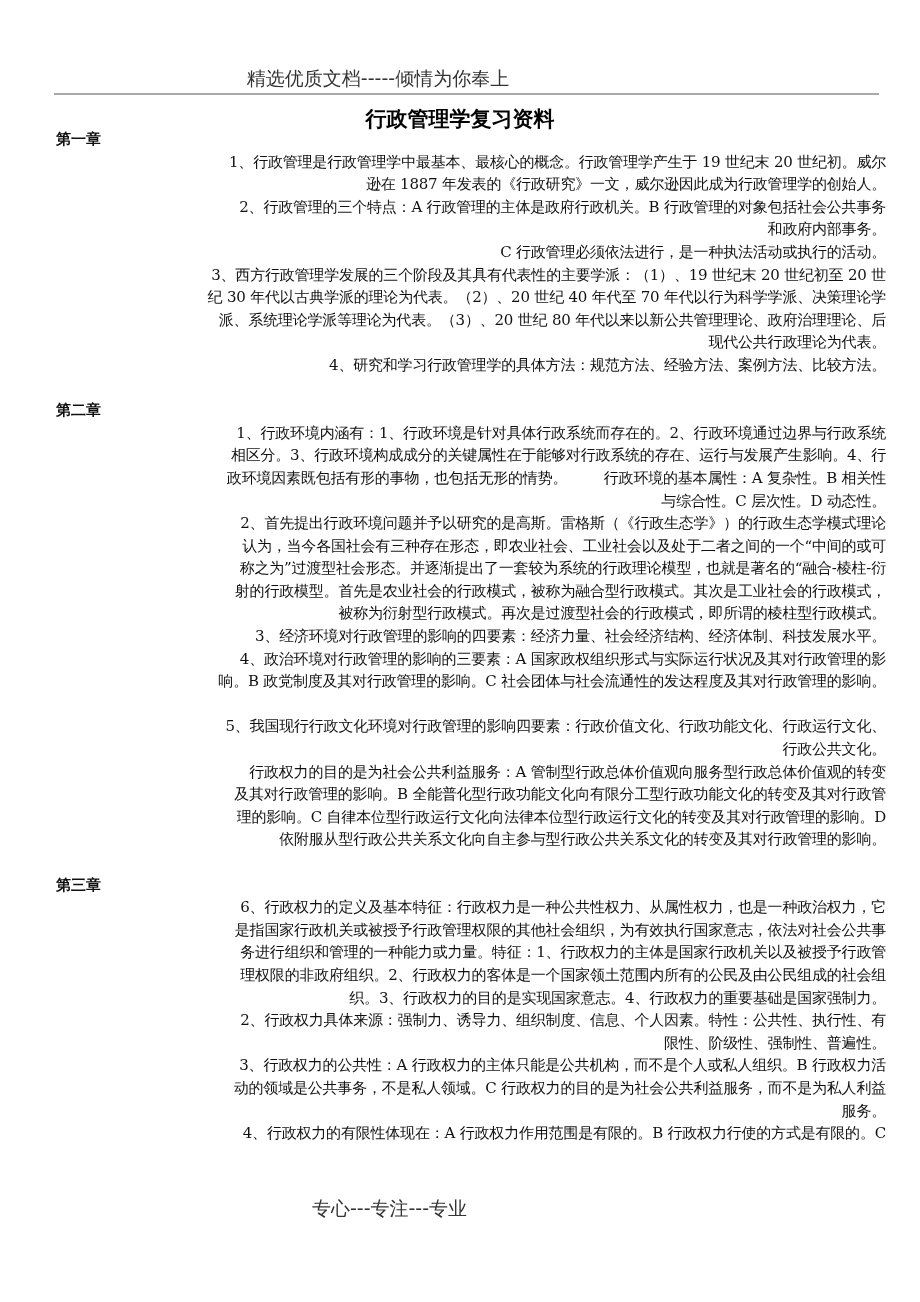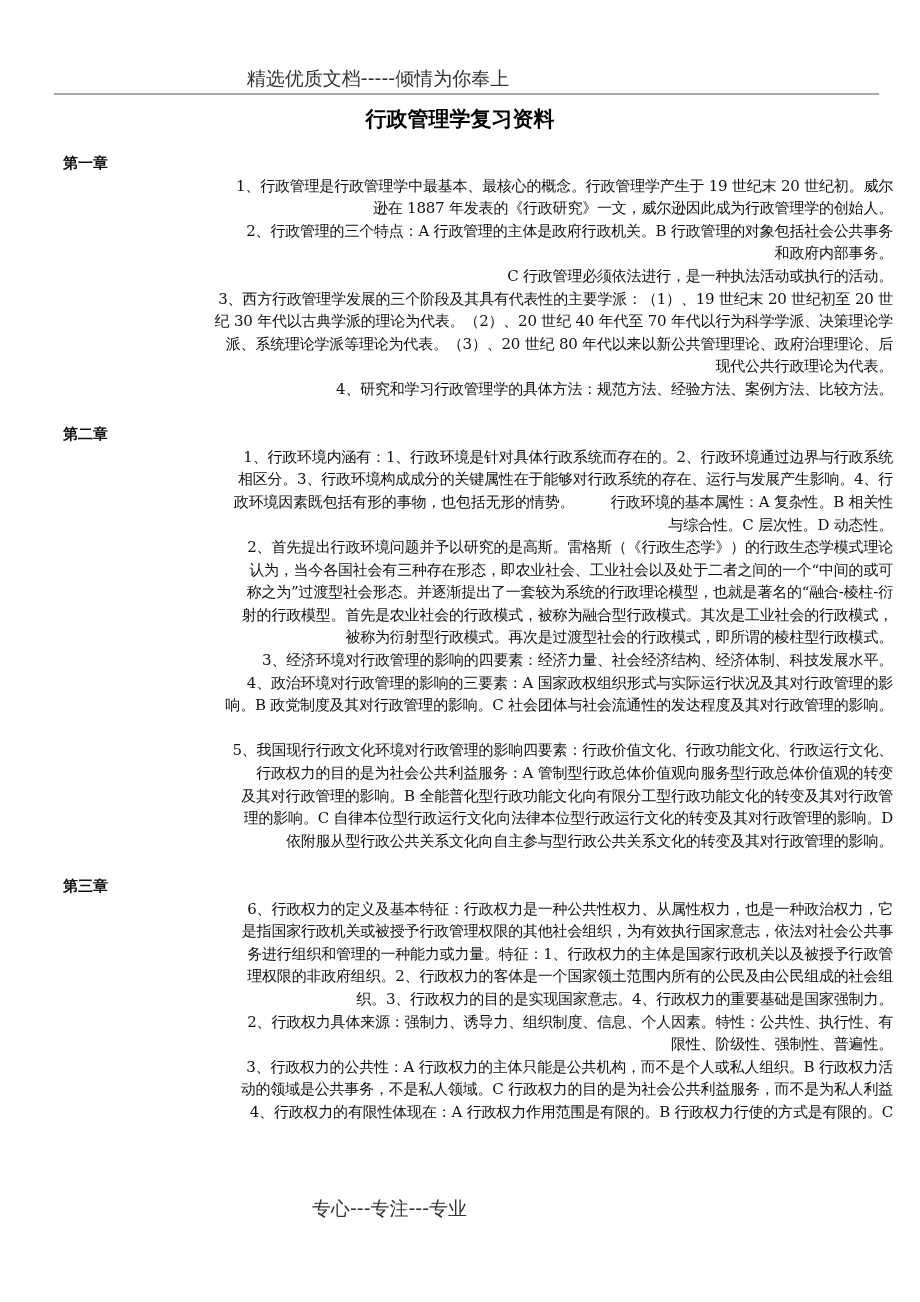--- a/index.html
+++ b/index.html
@@ -42,24 +42,23 @@
       width: 920px;
       text-align: center;
       font-family: "DejaVu Sans", "Liberation Sans", sans-serif;
       font-weight: bold;
       font-size: 21px;
       line-height: 30px;
       color: #000000;
     }
     .content {
       position: absolute;
-      top: 152px;
+      top: 128px;
       left: 56px;
       width: 830px;
-      margin-left: 7px;
     }
     .chapter-heading {
       font-family: "DejaVu Sans", "Liberation Sans", sans-serif;
       font-weight: bold;
       font-size: 15px;
       line-height: 22.6px;
       height: 22.6px;
       white-space: nowrap;
     }
     .line {
@@ -122,36 +121,38 @@
     <div class="line">称之为”过渡型社会形态。并逐渐提出了一套较为系统的行政理论模型，也就是著名的“融合-棱柱-衍</div>
     <div class="line">射的行政模型。首先是农业社会的行政模式，被称为融合型行政模式。其次是工业社会的行政模式，</div>
     <div class="line">被称为衍射型行政模式。再次是过渡型社会的行政模式，即所谓的棱柱型行政模式。</div>
     <div class="line">3、经济环境对行政管理的影响的四要素：经济力量、社会经济结构、经济体制、科技发展水平。</div>
     <div class="line">4、政治环境对行政管理的影响的三要素：A 国家政权组织形式与实际运行状况及其对行政管理的影</div>
     <div class="line">响。B 政党制度及其对行政管理的影响。C 社会团体与社会流通性的发达程度及其对行政管理的影响。</div>
 
     <div class="gap"></div>
 
     <div class="line">5、我国现行行政文化环境对行政管理的影响四要素：行政价值文化、行政功能文化、行政运行文化、</div>
+    <div class="line">行政公共文化。</div>
     <div class="line">行政权力的目的是为社会公共利益服务：A 管制型行政总体价值观向服务型行政总体价值观的转变</div>
     <div class="line">及其对行政管理的影响。B 全能普化型行政功能文化向有限分工型行政功能文化的转变及其对行政管</div>
     <div class="line">理的影响。C 自律本位型行政运行文化向法律本位型行政运行文化的转变及其对行政管理的影响。D</div>
     <div class="line">依附服从型行政公共关系文化向自主参与型行政公共关系文化的转变及其对行政管理的影响。</div>
   </section>
 
   <div class="gap"></div>
 
   <section>
     <div class="chapter-heading">第三章</div>
     <div class="line">6、行政权力的定义及基本特征：行政权力是一种公共性权力、从属性权力，也是一种政治权力，它</div>
     <div class="line">是指国家行政机关或被授予行政管理权限的其他社会组织，为有效执行国家意志，依法对社会公共事</div>
     <div class="line">务进行组织和管理的一种能力或力量。特征：1、行政权力的主体是国家行政机关以及被授予行政管</div>
     <div class="line">理权限的非政府组织。2、行政权力的客体是一个国家领土范围内所有的公民及由公民组成的社会组</div>
     <div class="line">织。3、行政权力的目的是实现国家意志。4、行政权力的重要基础是国家强制力。</div>
     <div class="line">2、行政权力具体来源：强制力、诱导力、组织制度、信息、个人因素。特性：公共性、执行性、有</div>
     <div class="line">限性、阶级性、强制性、普遍性。</div>
     <div class="line">3、行政权力的公共性：A 行政权力的主体只能是公共机构，而不是个人或私人组织。B 行政权力活</div>
     <div class="line">动的领域是公共事务，不是私人领域。C 行政权力的目的是为社会公共利益服务，而不是为私人利益</div>
+    <div class="line">服务。</div>
     <div class="line">4、行政权力的有限性体现在：A 行政权力作用范围是有限的。B 行政权力行使的方式是有限的。C</div>
   </section>
 </div>
 
 <div class="page-footer">专心---专注---专业</div>
 
 </body></html>

